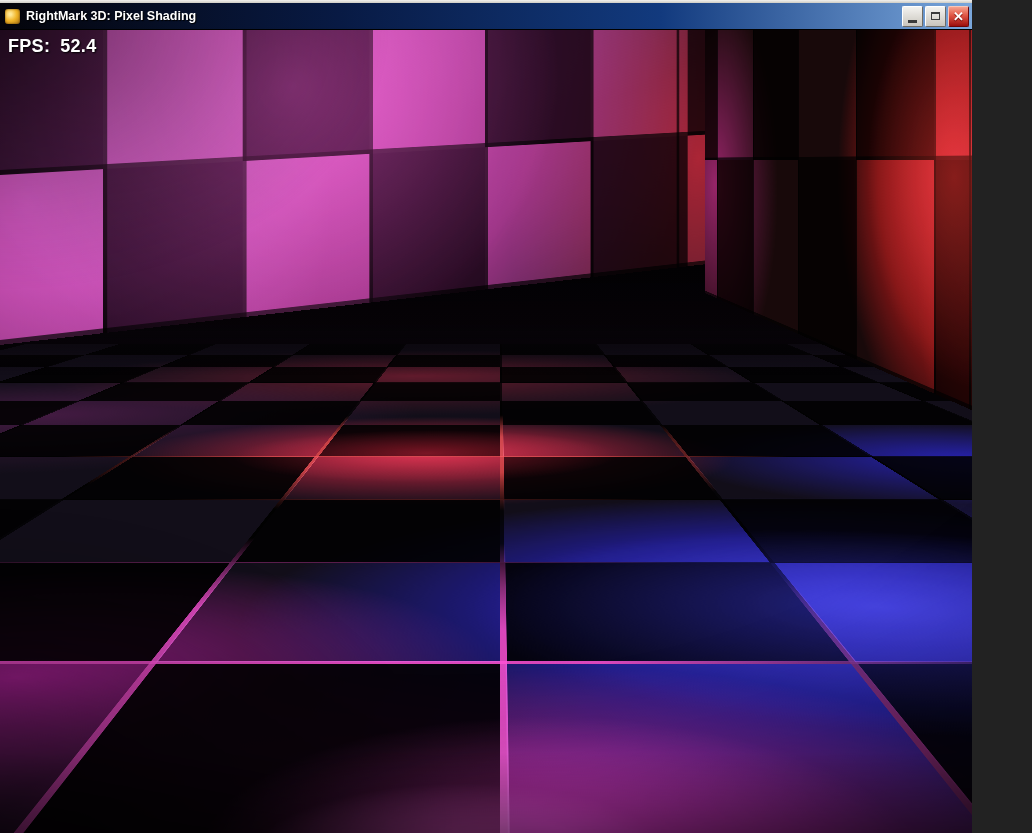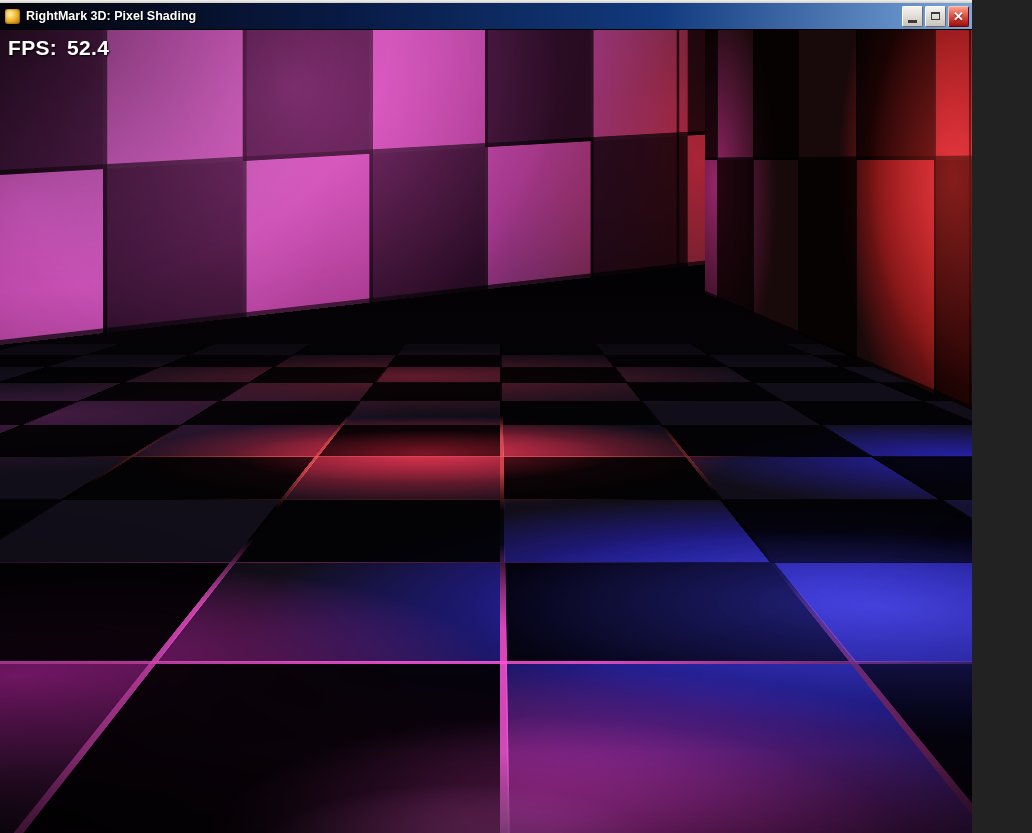--- a/index.html
+++ b/index.html
@@ -171,21 +171,21 @@
     background-image:
       radial-gradient(160% 130% at 42% 28%, rgba(0,0,0,0) 40%, rgba(0,0,0,.38) 80%, rgba(0,0,0,.6) 100%),
       radial-gradient(700px 500px at 0% 100%, rgba(0,0,0,.45), rgba(0,0,0,0) 65%),
       radial-gradient(600px 400px at 0% 0%, rgba(0,0,0,.45), rgba(0,0,0,0) 65%),
       linear-gradient(0deg, rgba(0,0,0,.4) 0%, rgba(0,0,0,0) 10%);
   }
 
   
   .fps {
     position:absolute; left:8px; top:6px; z-index:5;
-    color:var(--fps-color,#ffffff); font-size:21px; font-weight:bold;
+    color:var(--fps-color,#ffffff); font-size:18px; font-weight:bold;
     letter-spacing:.3px; text-shadow:1px 1px 2px #000;
   }
   .fps .fps-val { margin-left:10px; }
 </style>
 </head>
 <body>
 
 <div class="window">
 
   <div class="frame-top"></div>

